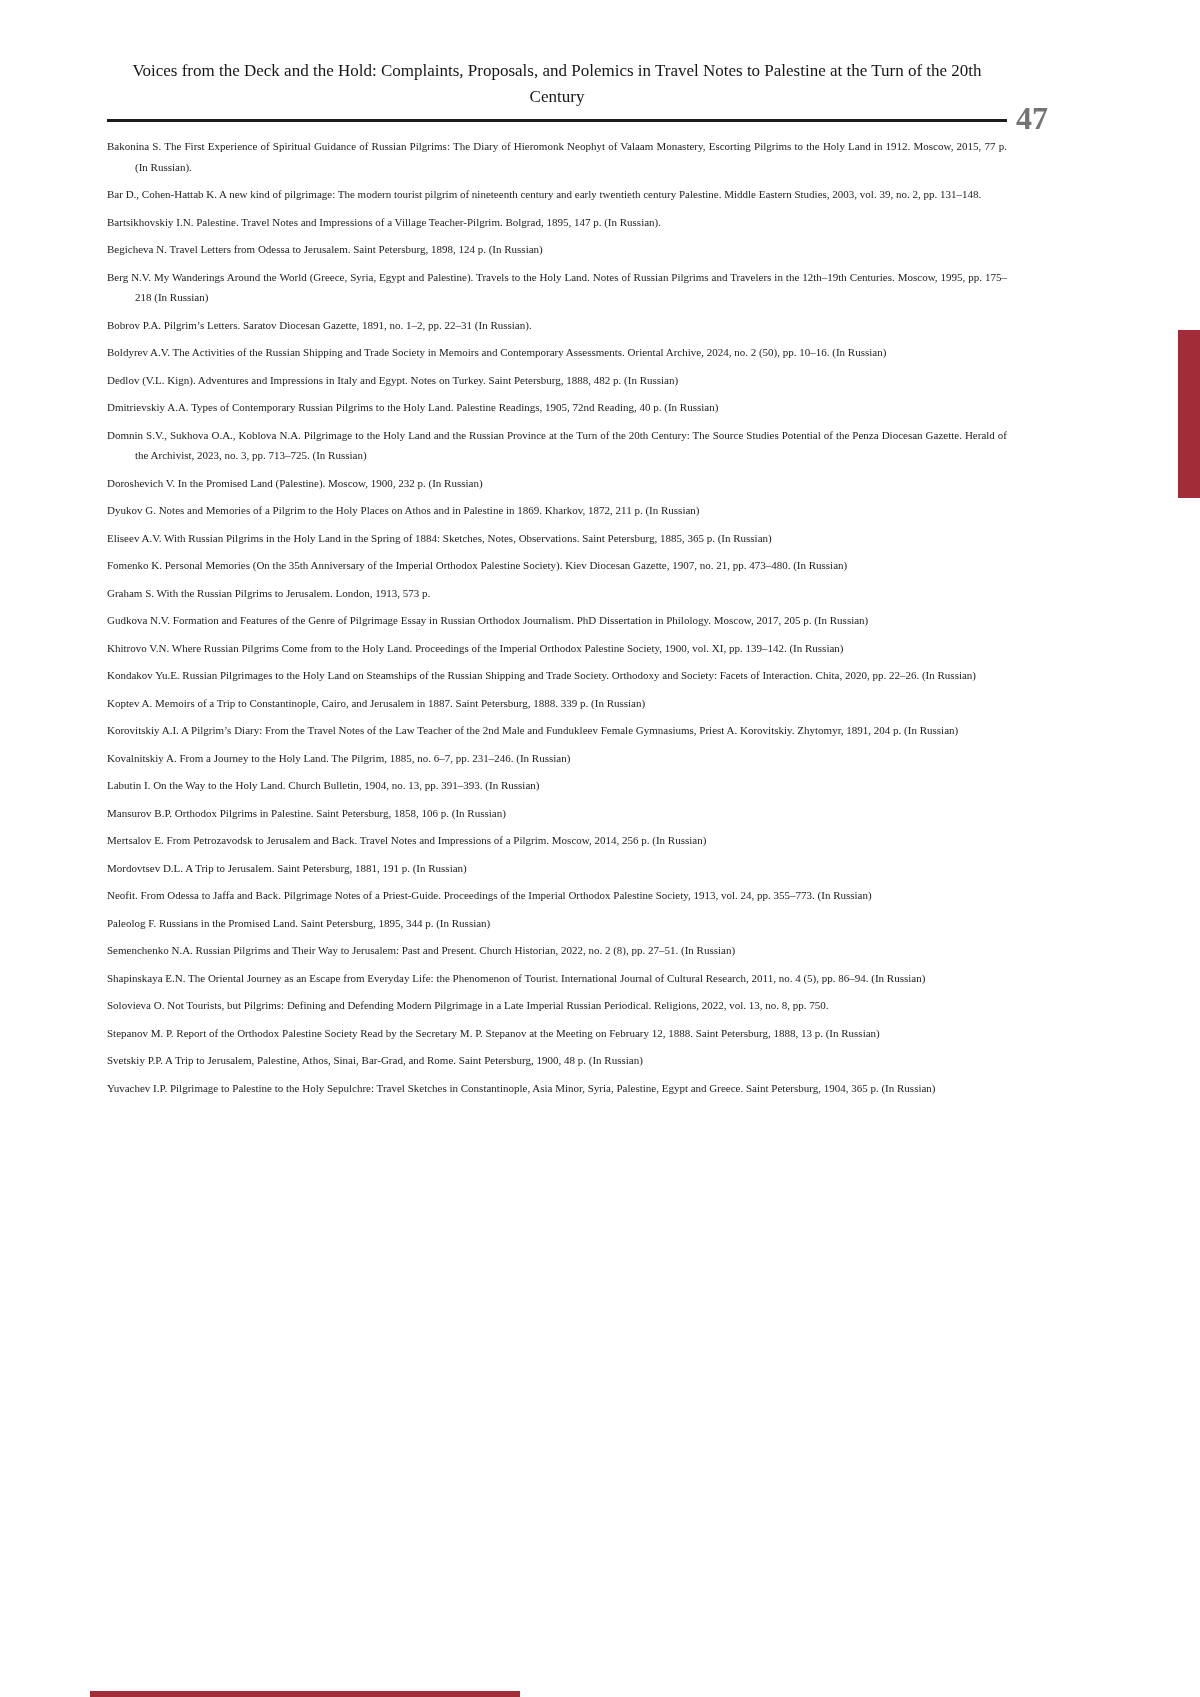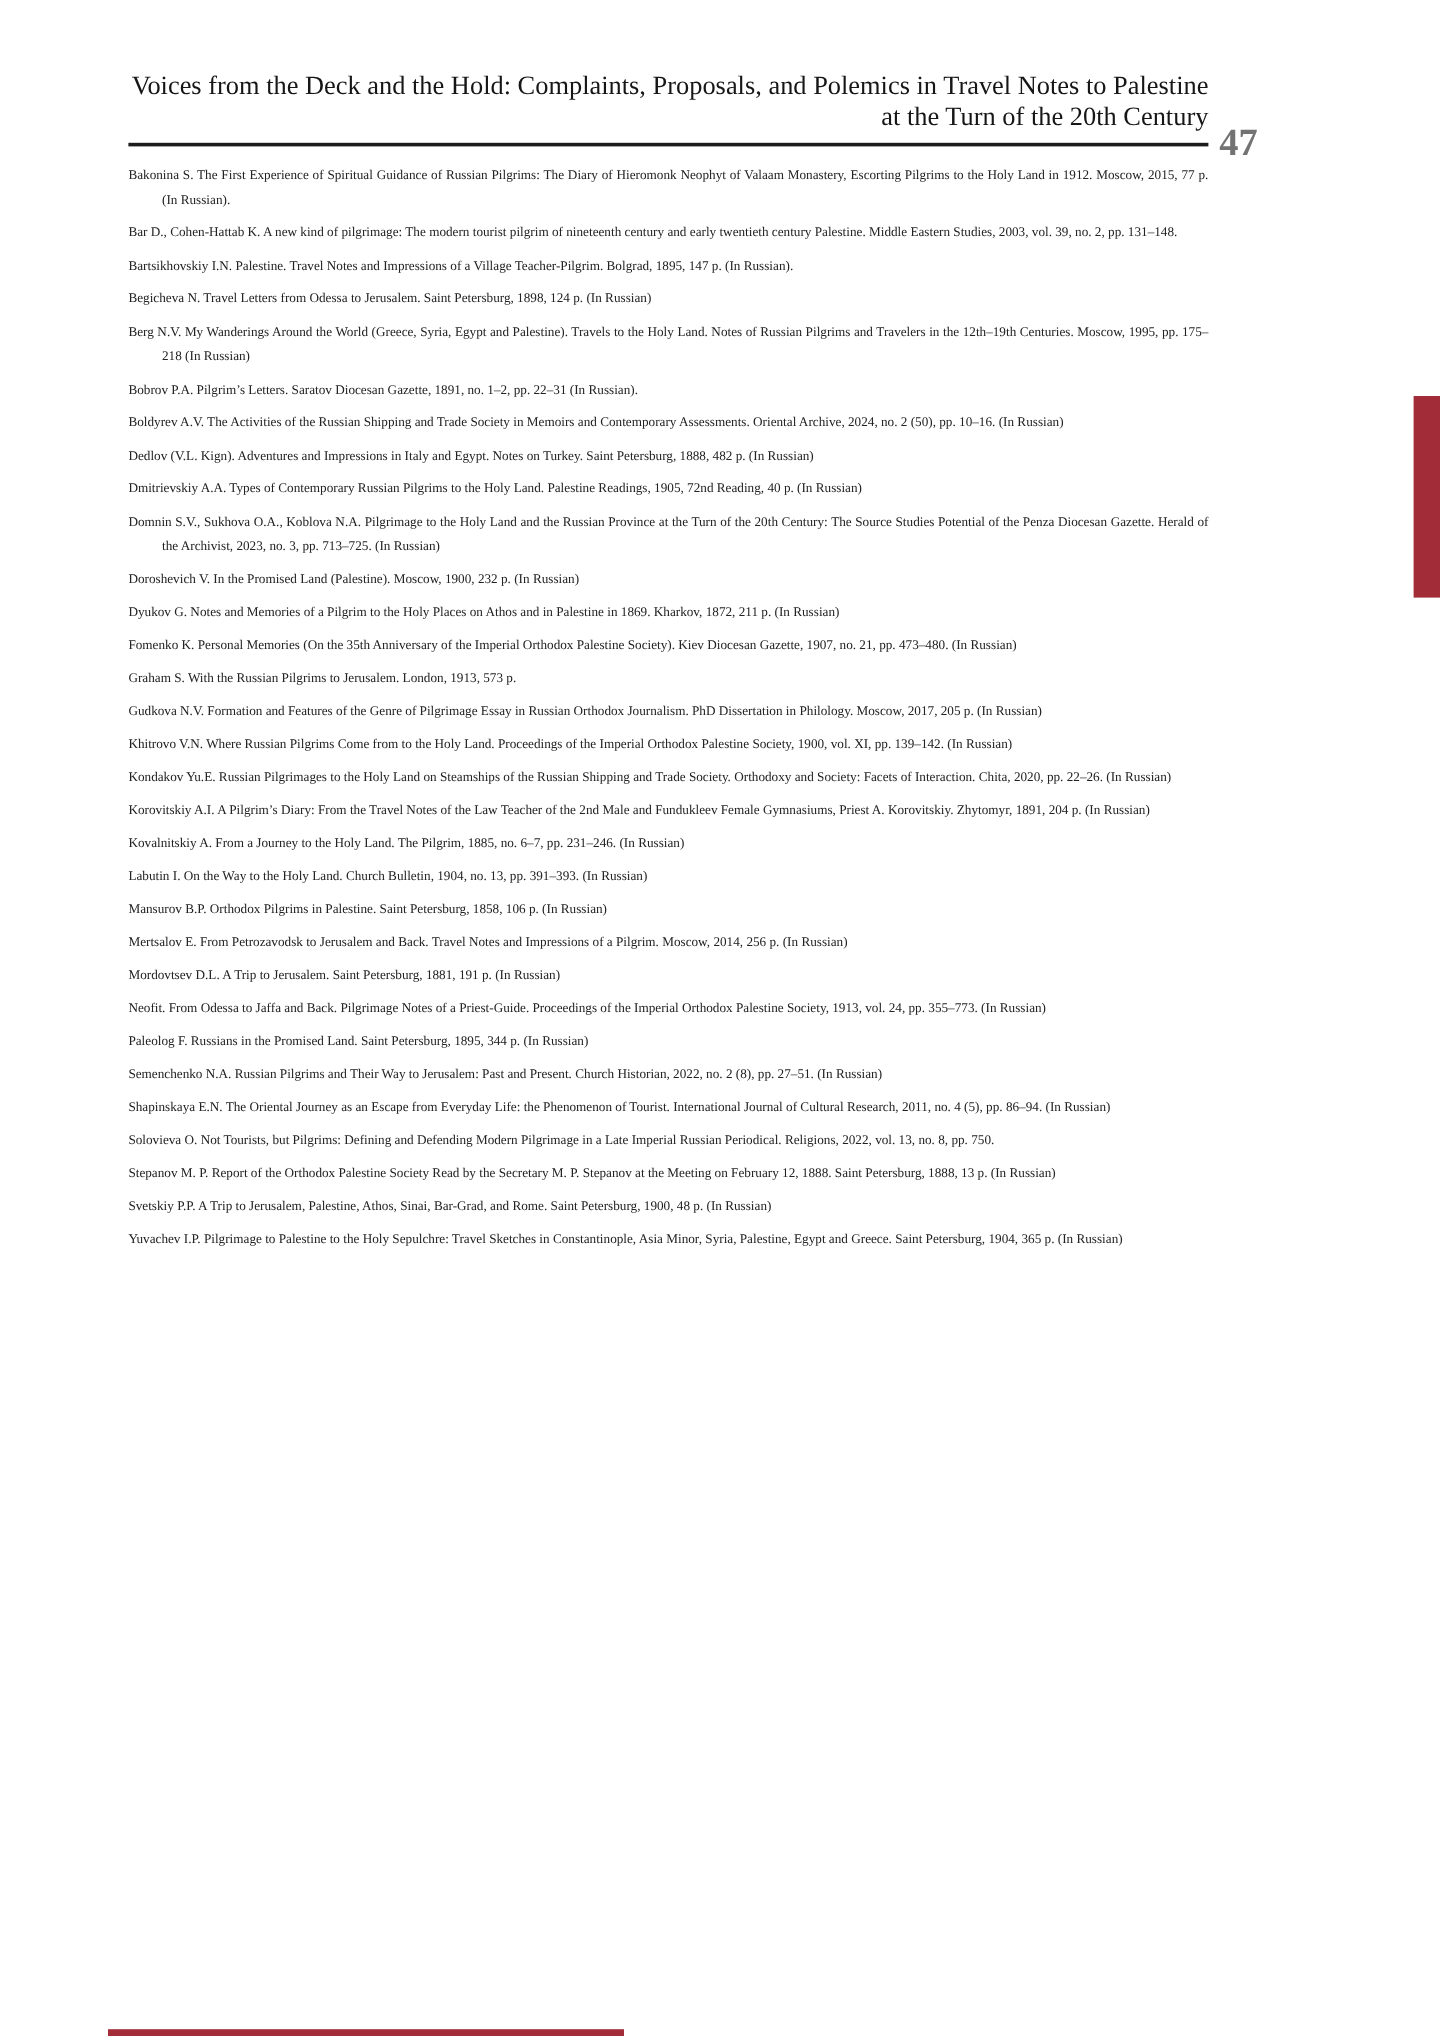--- a/index.html
+++ b/index.html
@@ -16,24 +16,24 @@
     color: #1f1f1f;
     overflow: hidden;
   }
   .content {
     position: absolute;
     left: 107px;
     top: 58px;
     width: 900px;
   }
   .head-title {
-    font-size: 22px;
+    font-size: 17px;
     line-height: 26px;
     font-weight: normal;
-    text-align: right;
+    text-align: center;
     margin: 0;
     color: #161616;
   }
   .rule {
     height: 3px;
     background: #1c1c1c;
     margin-top: 9px;
   }
   .page-num {
     position: absolute;
@@ -91,25 +91,27 @@
         <p class="ref">Bartsikhovskiy I.N. Palestine. Travel Notes and Impressions of a Village Teacher-Pilgrim. Bolgrad, 1895, 147 p. (In Russian).</p>
         <p class="ref">Begicheva N. Travel Letters from Odessa to Jerusalem. Saint Petersburg, 1898, 124 p. (In Russian)</p>
         <p class="ref">Berg N.V. My Wanderings Around the World (Greece, Syria, Egypt and Palestine). Travels to the Holy Land. Notes of Russian Pilgrims and Travelers in the 12th–19th Centuries. Moscow, 1995, pp. 175–218 (In Russian)</p>
         <p class="ref">Bobrov P.A. Pilgrim’s Letters. Saratov Diocesan Gazette, 1891, no. 1–2, pp. 22–31 (In Russian).</p>
         <p class="ref">Boldyrev A.V. The Activities of the Russian Shipping and Trade Society in Memoirs and Contemporary Assessments. Oriental Archive, 2024, no. 2 (50), pp. 10–16. (In Russian)</p>
         <p class="ref">Dedlov (V.L. Kign). Adventures and Impressions in Italy and Egypt. Notes on Turkey. Saint Petersburg, 1888, 482 p. (In Russian)</p>
         <p class="ref">Dmitrievskiy A.A. Types of Contemporary Russian Pilgrims to the Holy Land. Palestine Readings, 1905, 72nd Reading, 40 p. (In Russian)</p>
         <p class="ref">Domnin S.V., Sukhova O.A., Koblova N.A. Pilgrimage to the Holy Land and the Russian Province at the Turn of the 20th Century: The Source Studies Potential of the Penza Diocesan Gazette. Herald of the Archivist, 2023, no. 3, pp. 713–725. (In Russian)</p>
         <p class="ref">Doroshevich V. In the Promised Land (Palestine). Moscow, 1900, 232 p. (In Russian)</p>
         <p class="ref">Dyukov G. Notes and Memories of a Pilgrim to the Holy Places on Athos and in Palestine in 1869. Kharkov, 1872, 211 p. (In Russian)</p>
+        <p class="ref">Eliseev A.V. With Russian Pilgrims in the Holy Land in the Spring of 1884: Sketches, Notes, Observations. Saint Petersburg, 1885, 365 p. (In Russian)</p>
         <p class="ref">Fomenko K. Personal Memories (On the 35th Anniversary of the Imperial Orthodox Palestine Society). Kiev Diocesan Gazette, 1907, no. 21, pp. 473–480. (In Russian)</p>
         <p class="ref">Graham S. With the Russian Pilgrims to Jerusalem. London, 1913, 573 p.</p>
         <p class="ref">Gudkova N.V. Formation and Features of the Genre of Pilgrimage Essay in Russian Orthodox Journalism. PhD Dissertation in Philology. Moscow, 2017, 205 p. (In Russian)</p>
         <p class="ref">Khitrovo V.N. Where Russian Pilgrims Come from to the Holy Land. Proceedings of the Imperial Orthodox Palestine Society, 1900, vol. XI, pp. 139–142. (In Russian)</p>
         <p class="ref">Kondakov Yu.E. Russian Pilgrimages to the Holy Land on Steamships of the Russian Shipping and Trade Society. Orthodoxy and Society: Facets of Interaction. Chita, 2020, pp. 22–26. (In Russian)</p>
+        <p class="ref">Koptev A. Memoirs of a Trip to Constantinople, Cairo, and Jerusalem in 1887. Saint Petersburg, 1888. 339 p. (In Russian)</p>
         <p class="ref">Korovitskiy A.I. A Pilgrim’s Diary: From the Travel Notes of the Law Teacher of the 2nd Male and Fundukleev Female Gymnasiums, Priest A. Korovitskiy. Zhytomyr, 1891, 204 p. (In Russian)</p>
         <p class="ref">Kovalnitskiy A. From a Journey to the Holy Land. The Pilgrim, 1885, no. 6–7, pp. 231–246. (In Russian)</p>
         <p class="ref">Labutin I. On the Way to the Holy Land. Church Bulletin, 1904, no. 13, pp. 391–393. (In Russian)</p>
         <p class="ref">Mansurov B.P. Orthodox Pilgrims in Palestine. Saint Petersburg, 1858, 106 p. (In Russian)</p>
         <p class="ref">Mertsalov E. From Petrozavodsk to Jerusalem and Back. Travel Notes and Impressions of a Pilgrim. Moscow, 2014, 256 p. (In Russian)</p>
         <p class="ref">Mordovtsev D.L. A Trip to Jerusalem. Saint Petersburg, 1881, 191 p. (In Russian)</p>
         <p class="ref">Neofit. From Odessa to Jaffa and Back. Pilgrimage Notes of a Priest-Guide. Proceedings of the Imperial Orthodox Palestine Society, 1913, vol. 24, pp. 355–773. (In Russian)</p>
         <p class="ref">Paleolog F. Russians in the Promised Land. Saint Petersburg, 1895, 344 p. (In Russian)</p>
         <p class="ref">Semenchenko N.A. Russian Pilgrims and Their Way to Jerusalem: Past and Present. Church Historian, 2022, no. 2 (8), pp. 27–51. (In Russian)</p>
         <p class="ref">Shapinskaya E.N. The Oriental Journey as an Escape from Everyday Life: the Phenomenon of Tourist. International Journal of Cultural Research, 2011, no. 4 (5), pp. 86–94. (In Russian)</p>

